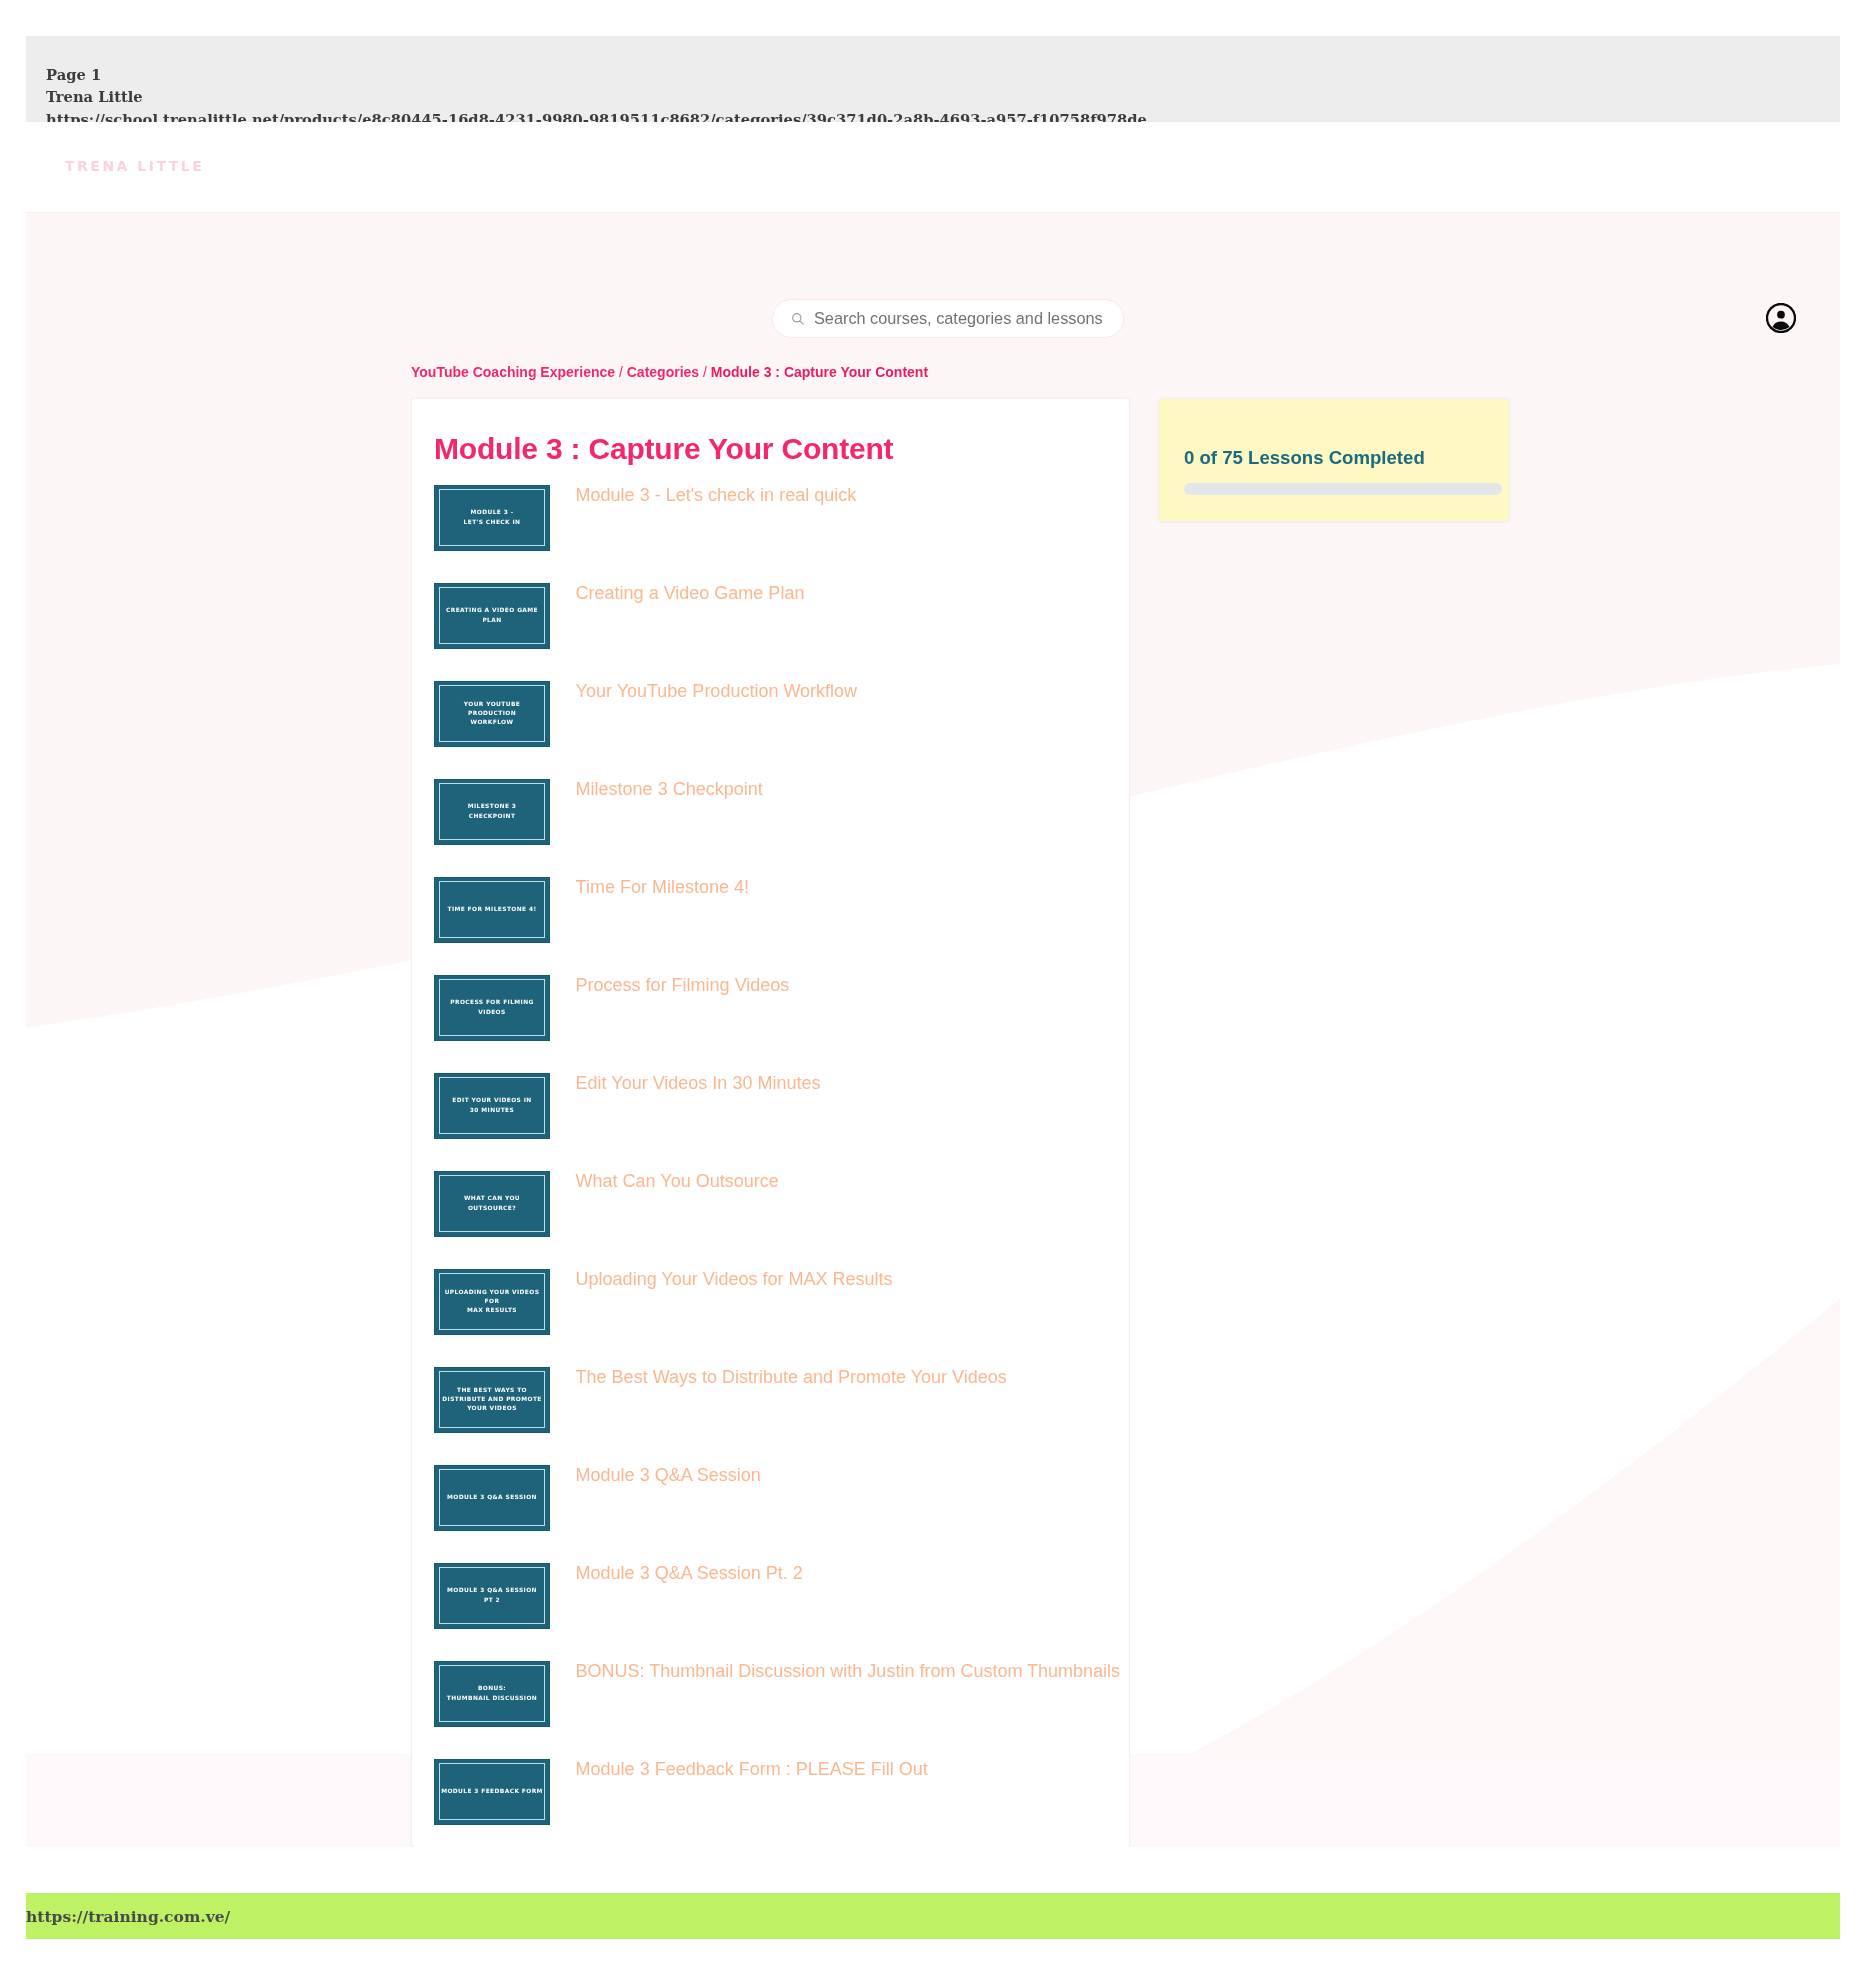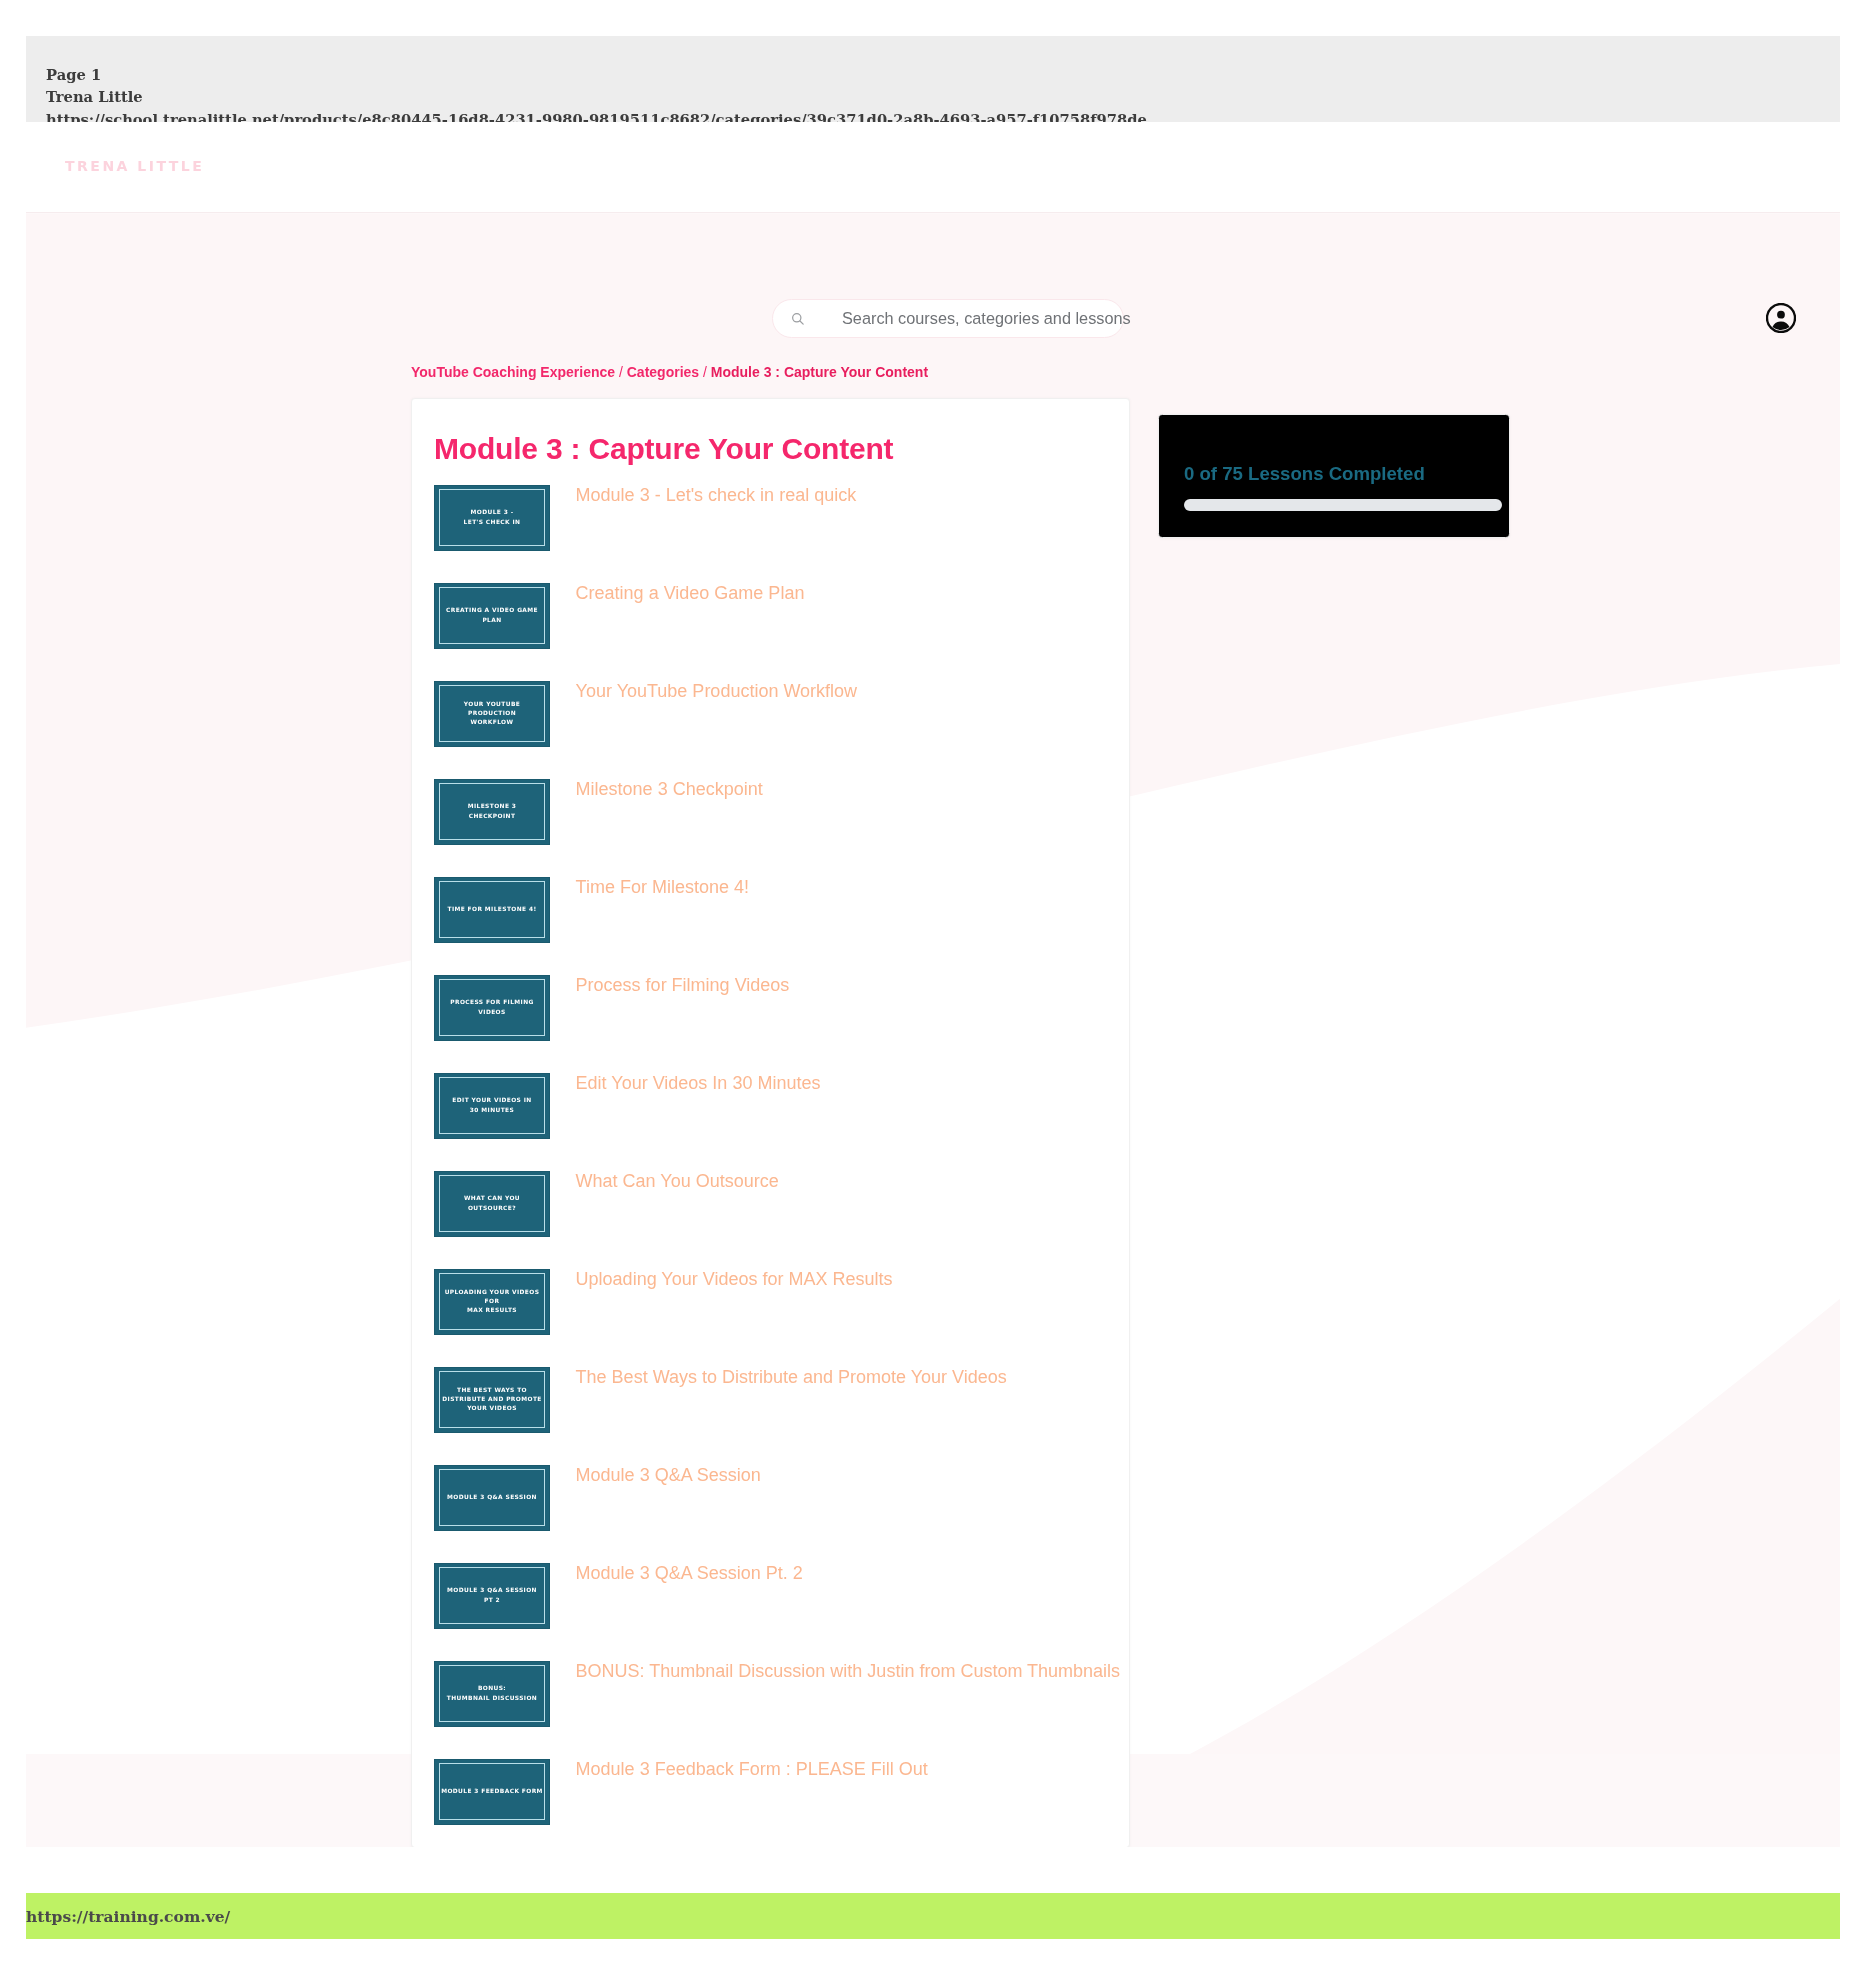--- a/index.html
+++ b/index.html
@@ -81,21 +81,20 @@
     top: 177px;
     width: 352px;
     height: 39px;
     border: 1.2px solid #fae7eb;
     border-radius: 20px;
     background: #ffffff;
     display: flex;
     align-items: center;
     padding: 0 17px;
     z-index: 6;
-    gap: 28px;
   }
   .search-icon {
     width: 15.5px; height: 15.5px;
     flex: 0 0 15.5px;
     margin-right: 8.5px;
     opacity: .62;
   }
   .search-placeholder {
     font-size: 16.3px;
     color: #6f7276;
@@ -198,24 +197,24 @@
     color: #fbb790;
     text-decoration: none;
     font-family: "Liberation Sans", sans-serif;
     white-space: nowrap;
   }
 
   
   .progress-card {
     position: absolute;
     left: 1132px;
-    top: 292px;
+    top: 276px;
     width: 352px;
     height: 124px;
-    background: #000000;
+    background: #fef9c3;
     border: 0.8px solid #f0f0f0;
     border-radius: 4.6px;
     box-shadow: 0 0.8px 3.1px rgba(0,0,0,0.045);
     z-index: 4;
     padding: 48px 25px 0 25px;
   }
   .progress-label {
     font-size: 18.6px;
     font-weight: bold;
     color: #1a6a82;

